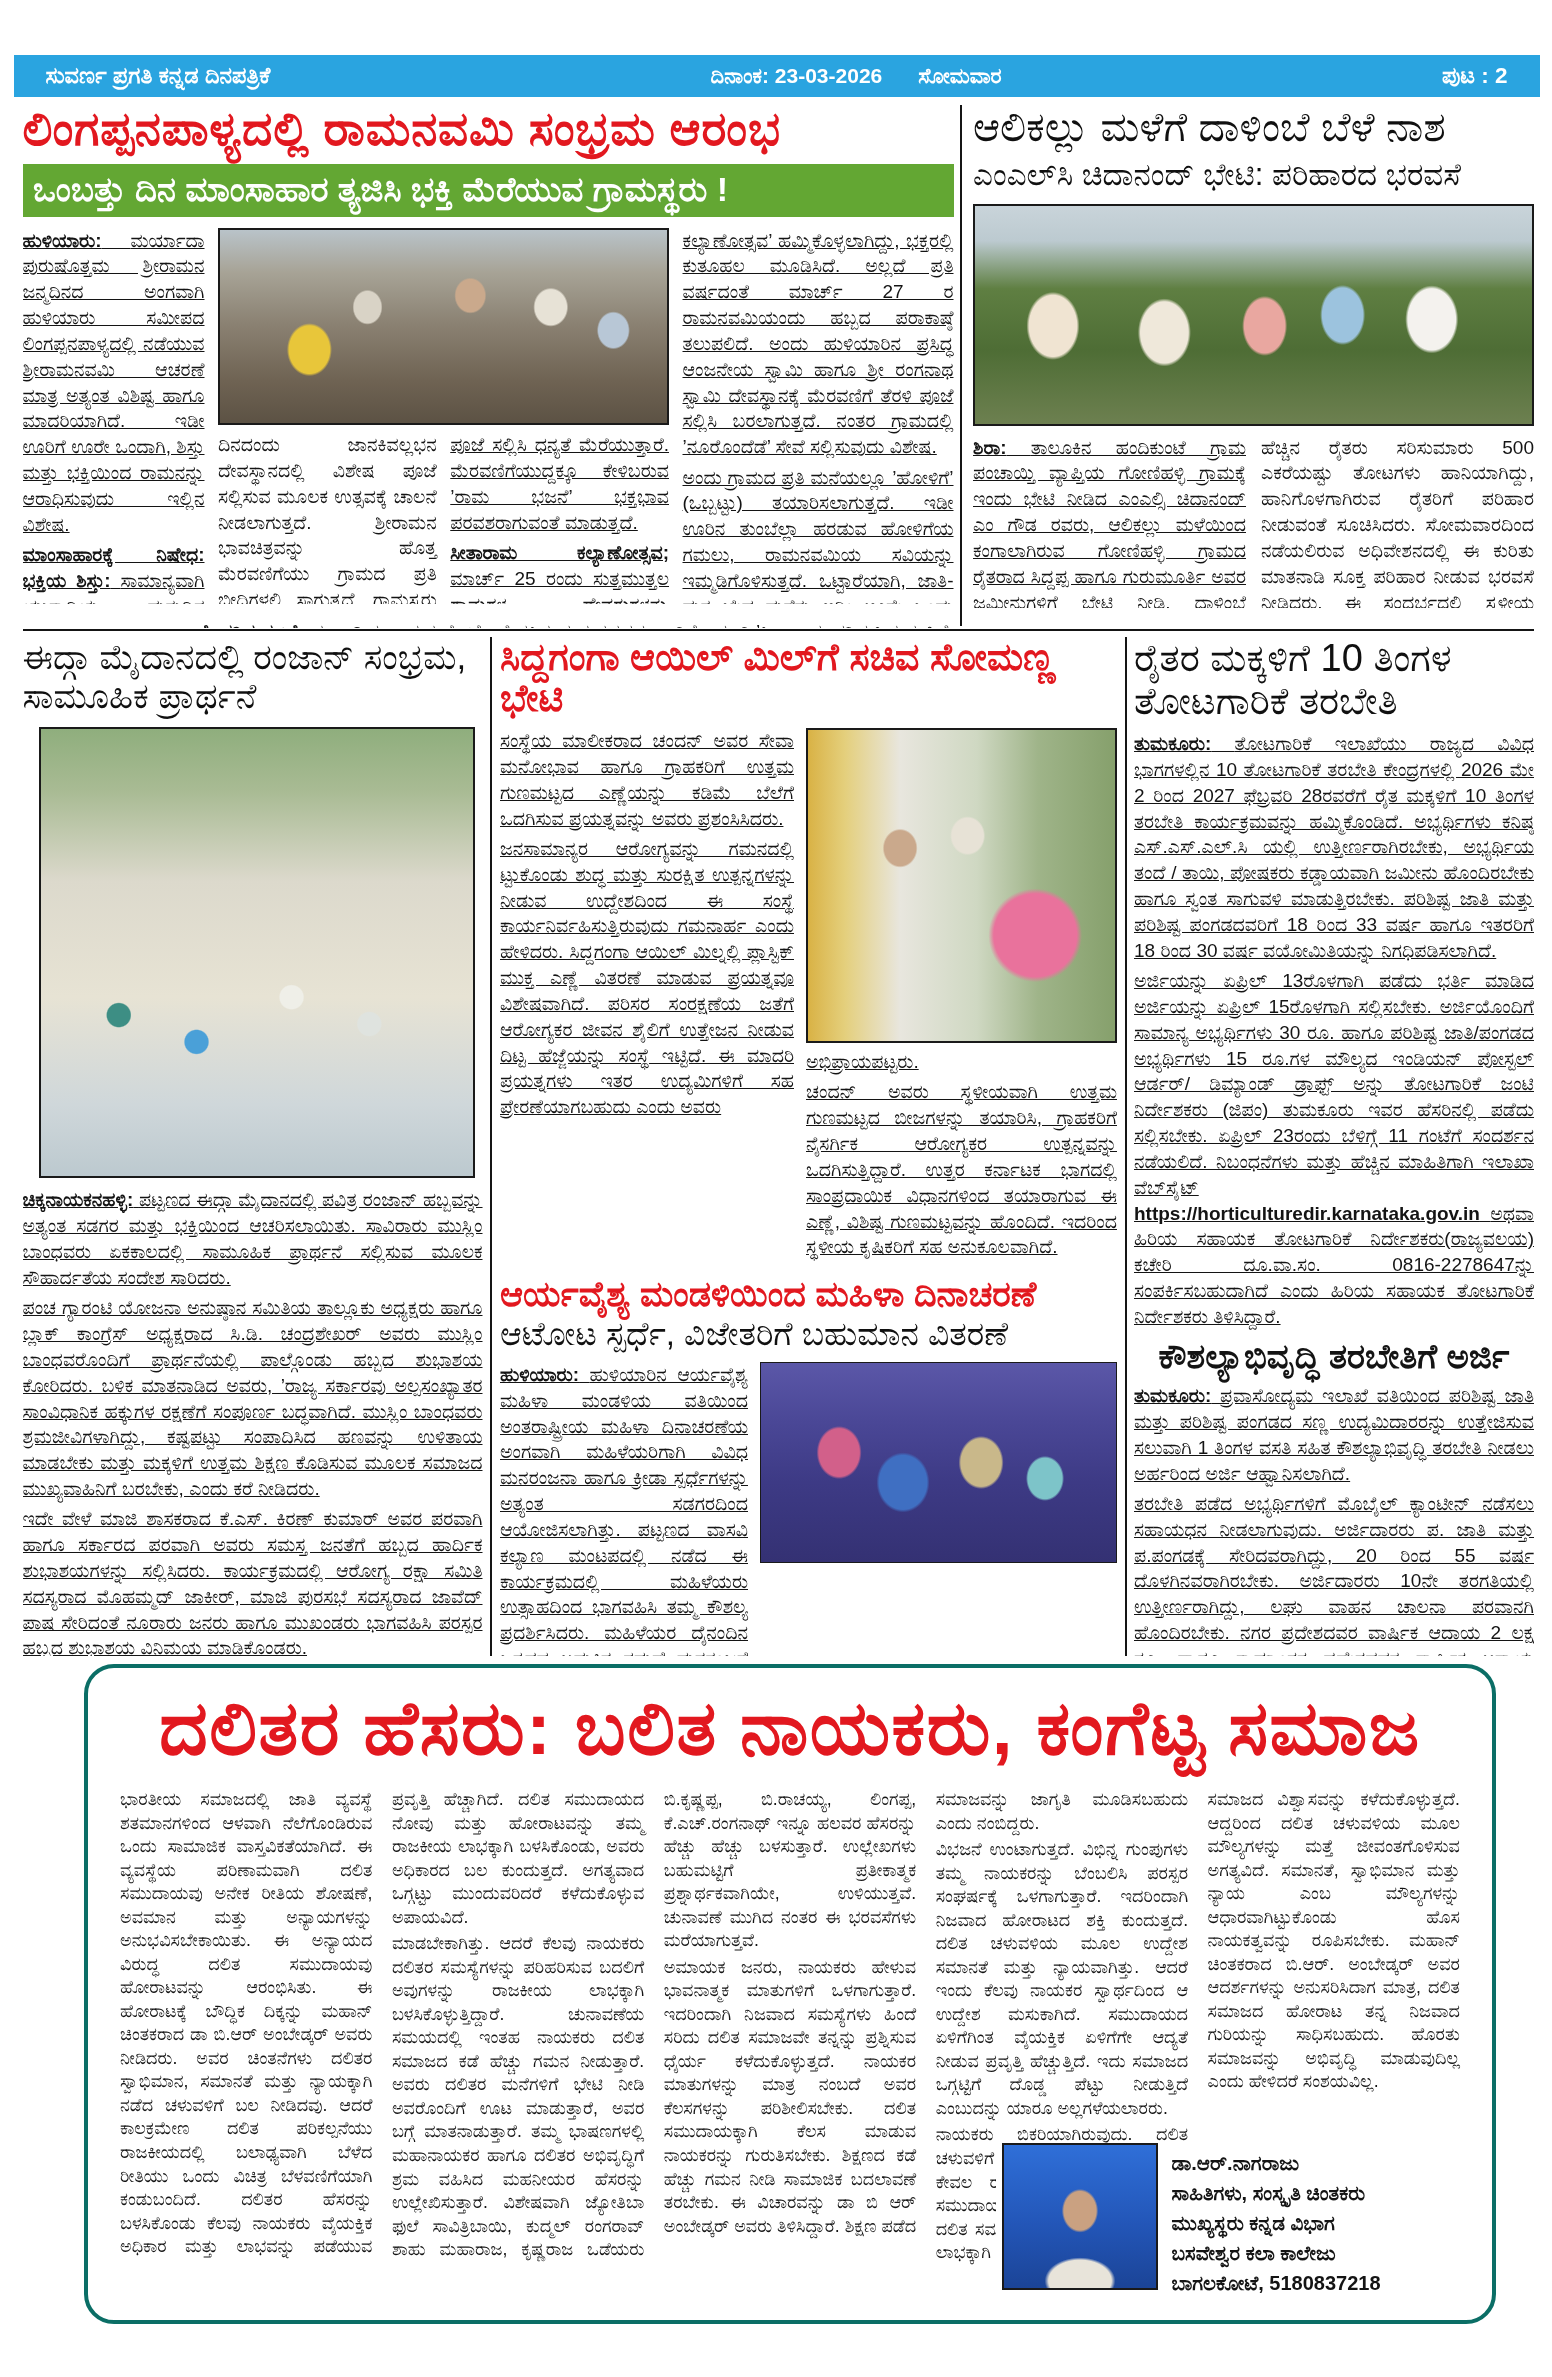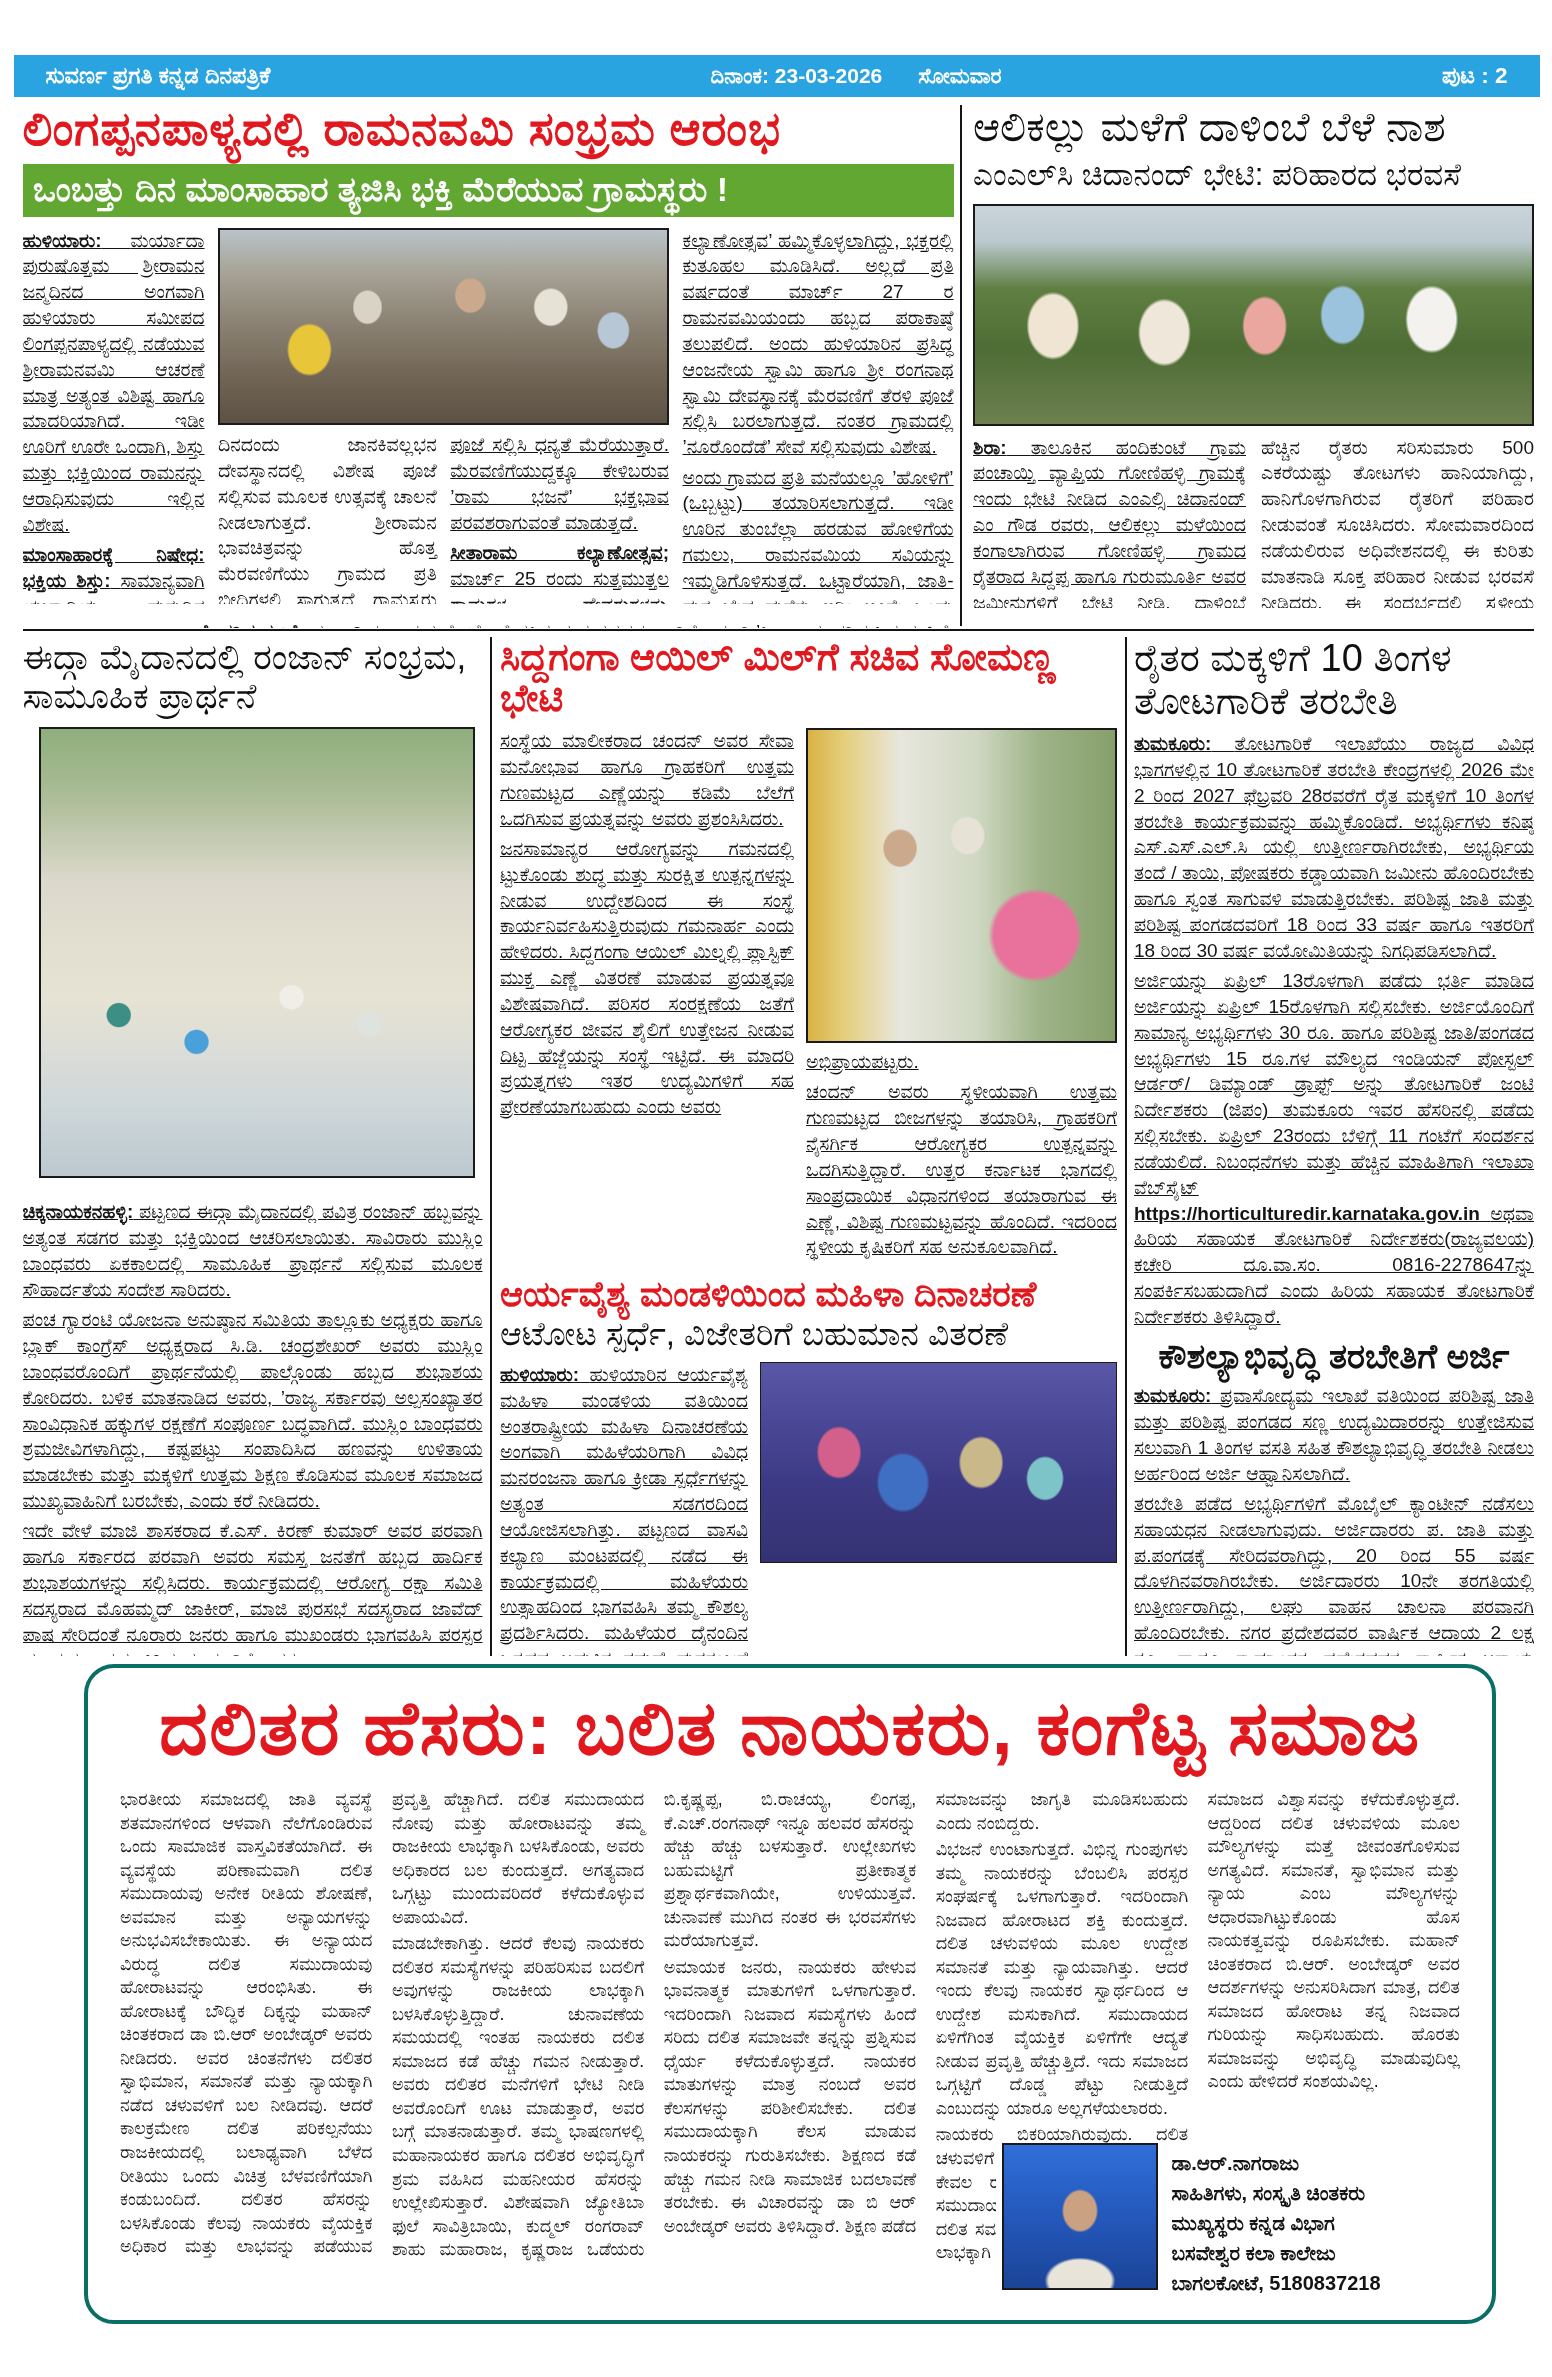--- a/index.html
+++ b/index.html
@@ -77,21 +77,21 @@
   .a2{left:973px;top:105px;width:561px;height:520px;overflow:hidden;}
   .a2 .hline{font-size:41px;}
   .a2 .sub{font-size:31px;margin-top:7.5px;}
   .a2 .photo{width:561px;height:222px;margin-top:10.5px;}
   .a2-cols{display:flex;gap:15px;margin-top:9px;height:173px;overflow:hidden;}
   .a2-cols>div{width:50%;}
   
   .a3{left:22.5px;top:637px;width:460px;height:1019px;overflow:hidden;}
   .a3 .hline{font-size:35px;}
   .a3 .photo{width:436px;height:451px;margin:12px auto 0 16.5px;}
-  .a3-body{margin-top:21px;}
+  .a3-body{margin-top:9px;}
   
   .amid{left:500px;top:637px;width:617px;height:1019px;overflow:hidden;}
   .amid .hline{font-size:38px;}
   .oil-row{display:flex;gap:12px;margin-top:9px;}
   .oil-left{width:294px;flex:none;}
   .oil-right{flex:1;}
   .oil-right .photo{width:100%;height:315px;}
   .oil-right .cont{margin-top:6px;}
   .arya{margin-top:10.5px;}
   .arya .hline{font-size:35px;}

